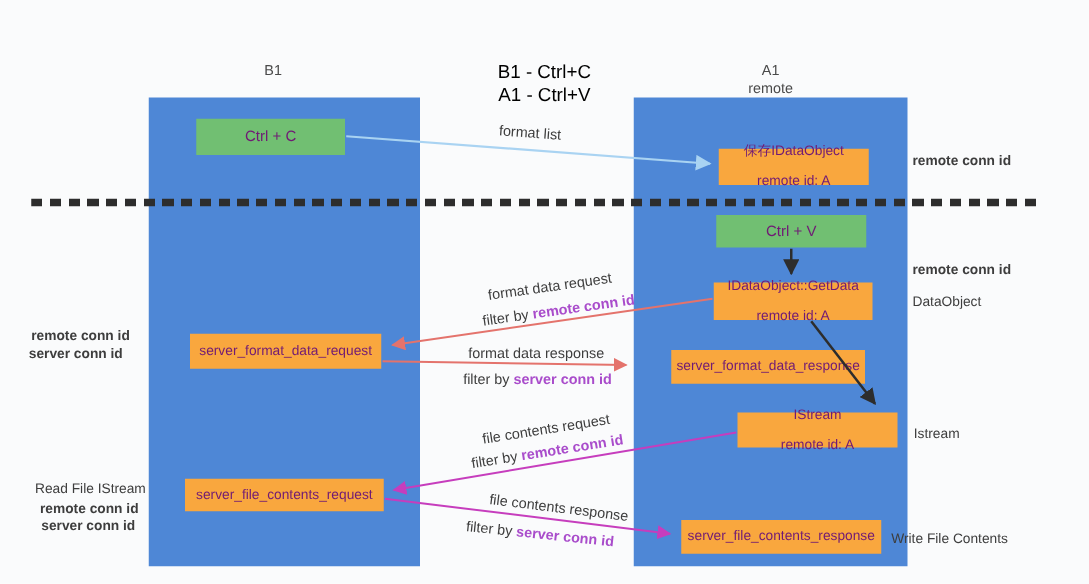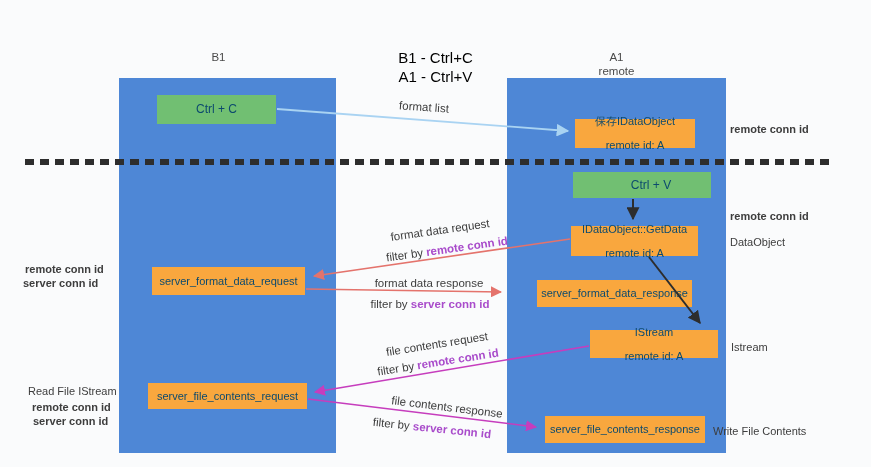--- a/index.html
+++ b/index.html
@@ -16,21 +16,21 @@
     position:absolute; text-align:center; font-size:11.5px; line-height:14px; color:#4a4a4a;
   }
   .lane {
     position:absolute; top:78px; height:375px; background:#4e87d6;
   }
   .divider {
     position:absolute; left:25px; top:159px; width:808px; height:6px; z-index:3;
     background:repeating-linear-gradient(90deg,#2d2d2d 0 9px,transparent 9px 15px);
   }
   .box {
-    position:absolute; z-index:2; color:#0c4a6e; text-align:center;
+    position:absolute; z-index:2; color:#701a75; text-align:center;
     display:flex; flex-direction:column; justify-content:center;
     font-size:11px; line-height:13px; white-space:nowrap;
   }
   .green  { background:#71bf72; }
   .orange { background:#f9a73e;gap:11px; }
   .overlay { position:absolute; left:0; top:0; z-index:4; pointer-events:none; }
   .elabel {
     position:absolute; z-index:5; font-size:11.5px; color:#3d3d3d; white-space:nowrap;
   }
   .purple { color:#a94ccb; font-weight:bold; }
@@ -65,21 +65,21 @@
 
   <div class="box green" style="left:157px; top:95px; width:119px; height:29px; font-size:12px;">
     <span>Ctrl + C</span>
   </div>
 
   <div class="box orange" style="left:575px; top:119px; width:120px; height:29px;">
     <span>保存IDataObject</span>
     <span>remote id: A</span>
   </div>
 
-  <div class="box green" style="left:573px; top:172px; width:120px; height:26px; font-size:12px;padding-left:18px;">
+  <div class="box green" style="left:573px; top:172px; width:120px; height:26px; font-size:12px;">
     <span>Ctrl + V</span>
   </div>
 
   <div class="box orange" style="left:571px; top:226px; width:127px; height:30px;">
     <span>IDataObject::GetData</span>
     <span>remote id: A</span>
   </div>
 
   <div class="box orange" style="left:152px; top:267px; width:153px; height:28px;">
     <span>server_format_data_request</span>

